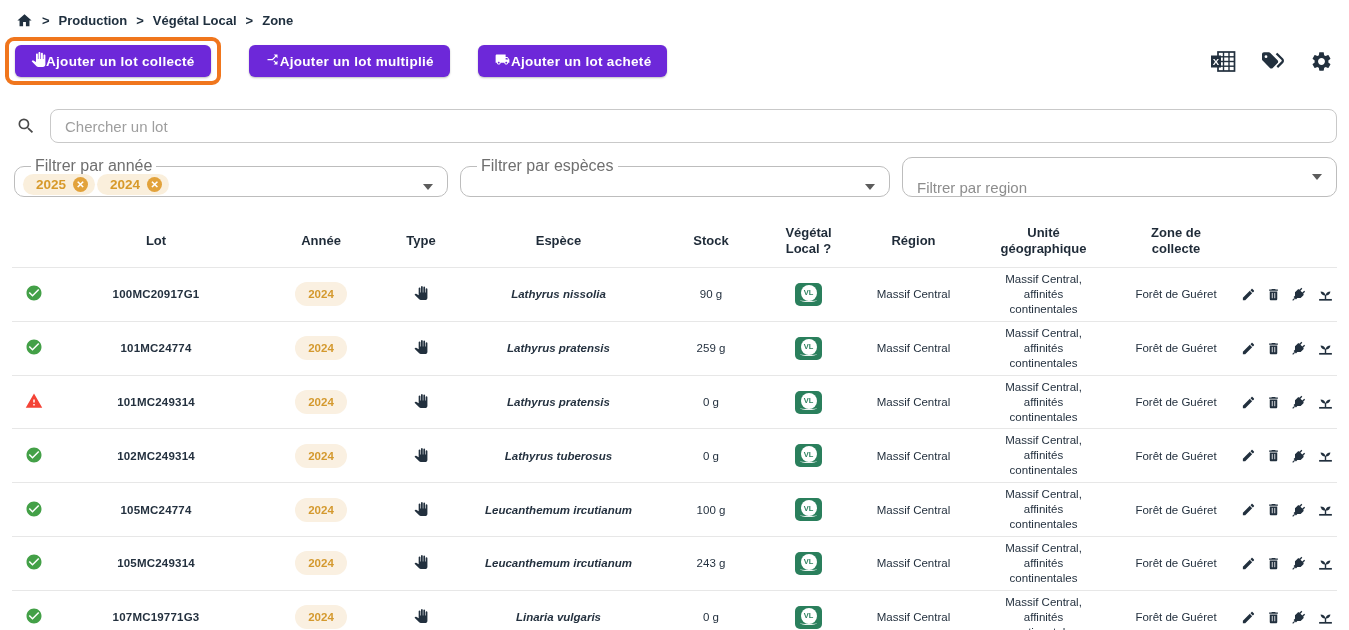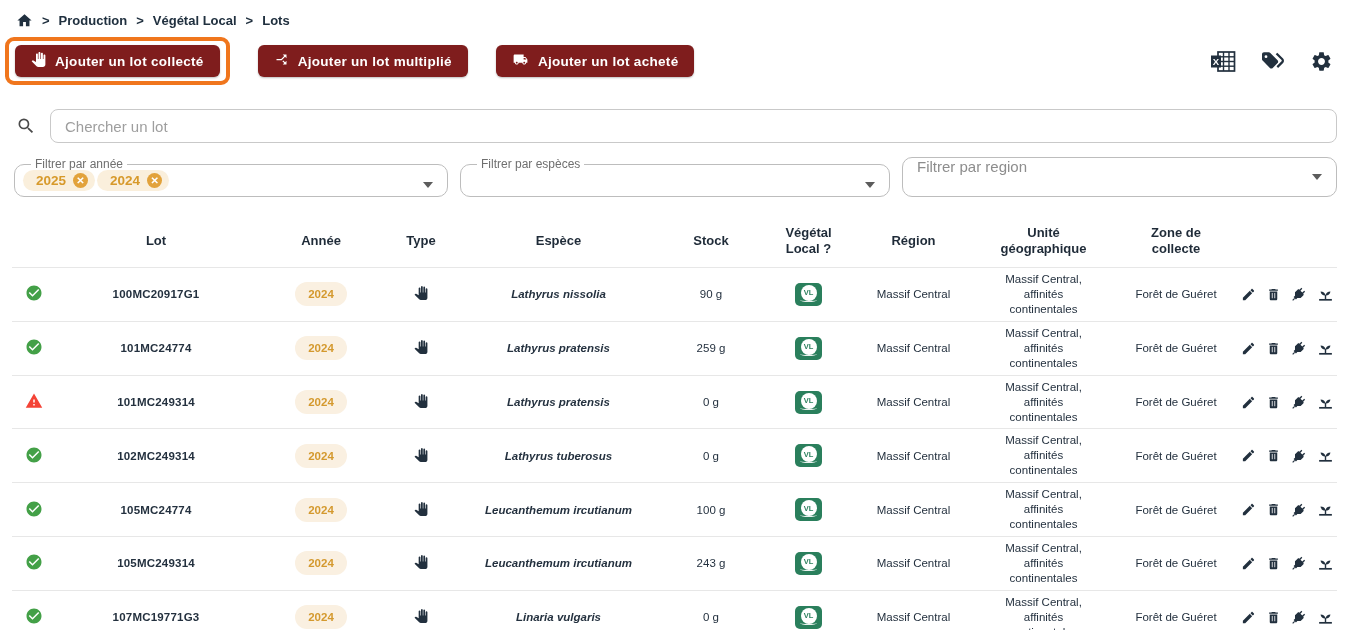--- a/index.html
+++ b/index.html
@@ -8,54 +8,54 @@
 
   
   .breadcrumb { display:flex; align-items:center; gap:9px; padding:12px 0 0 16px;
     font-size:13px; font-weight:700; color:#20303f; }
   .breadcrumb .sep { font-weight:700; color:#20303f; font-size:13px; }
   .home-ic svg { display:block; }
 
   
   .toolbar { display:flex; align-items:center; margin-top:8px; padding-right:16px; }
   .hl-wrap { margin-left:5px; border:4px solid #f0761d; border-radius:9px; padding:4px 6px; }
-  .btn { display:inline-flex; align-items:center; gap:9px; height:32px; padding:0 16px;
-    background:#7f1d1d; color:#fff; border:none; border-radius:6px;
+  .btn { display:inline-flex; align-items:center; height:32px; padding:0 16px;
+    background:#6d28d9; color:#fff; border:none; border-radius:6px;
     font-size:13.5px; font-weight:700; letter-spacing:.3px; cursor:pointer;
     font-family:"Liberation Sans",sans-serif; box-shadow:0 1px 2px rgba(0,0,0,.25); }
   .btn svg { flex:0 0 auto; }
   .btn + .btn, .hl-wrap + .btn { margin-left:28px; }
   .top-icons { margin-left:auto; display:flex; align-items:center; gap:24px; }
   .top-icons .ic { cursor:pointer; display:flex; }
 
   
   .search-row { display:flex; align-items:center; margin-top:16px; padding:8px 12px 0 16px; }
   .search-row .mag { display:flex; margin-right:14px; }
   .search-input { flex:1; height:34px; border:1px solid #c9c9c9; border-radius:8px;
     font-size:15px; padding:0 14px; color:#333; outline:none;
     font-family:"Liberation Sans",sans-serif; }
   .search-input::placeholder { color:#9e9e9e; }
 
   
   .filters { display:flex; gap:12px; margin-top:14px; padding:0 12px 0 14px; }
   fieldset.filter { position:relative; border:1px solid #bdbdbd; border-radius:10px;
     width:434px; height:40px; padding:1px 30px 4px 8px; }
-  fieldset.filter legend { font-size:12px; color:#6f6f6f; padding:0 4px; margin-left:8px; }
+  fieldset.filter legend { font-size:16px; color:#6f6f6f; padding:0 4px; margin-left:8px; }
   .chips { display:flex; gap:2px; align-items:center; margin-top:-2px; }
   .chip { display:inline-flex; align-items:center; gap:7px; background:#faefdc;
     border-radius:14px; padding:3px 7px 3px 13px; cursor:default; }
   .chip .chip-label { color:#d7992a; font-size:13.5px; font-weight:700; }
   .chip .chip-x { width:15px; height:15px; border-radius:50%; background:#e2a23b;
     color:#fff; font-size:10px; font-weight:700; display:flex; align-items:center;
     justify-content:center; cursor:pointer; line-height:1; }
   .dd-arrow { position:absolute; right:14px; top:50%; width:0; height:0; margin-top:-2px;
     border-left:5px solid transparent; border-right:5px solid transparent;
     border-top:6px solid #5c5c5c; }
   .filter-plain { position:relative; border:1px solid #bdbdbd; border-radius:10px;
-    width:435px; height:40px; display:flex; align-items:flex-start; padding:0 30px 0 14px; }
+    width:435px; height:40px; display:flex; align-items:flex-end; padding:0 30px 0 14px; }
   .filter-plain .ph { color:#8d8d8d; font-size:15px; }
   .filter-plain .dd-arrow { margin-top:-3px; }
 
   
   .tbl { margin-top:18px; padding:0 12px; }
   .tgrid { display:grid;
     grid-template-columns:44px 200px 130px 70px 205px 100px 95px 115px 145px 120px 101px;
     align-items:center; }
   .thead { min-height:52px; font-weight:700; font-size:13px; color:#1f2b38; }
   .thead > div { text-align:center; line-height:1.25; padding:4px 6px; }
@@ -85,21 +85,21 @@
   <span class="home-ic">
     <svg width="17" height="17" viewBox="0 0 24 24">
         <path fill="#20303f" d="M10 20v-6h4v6h5v-8h3L12 3 2 12h3v8z"></path>
       </svg>
   </span>
   <span class="sep">&gt;</span>
   <span>Production</span>
   <span class="sep">&gt;</span>
   <span>Végétal Local</span>
   <span class="sep">&gt;</span>
-  <span>Lots</span>
+  <span>Zone</span>
 </div>
 
 <div class="toolbar">
   <span class="hl-wrap">
     <button class="btn">
       <span>
         <svg width="15" height="15" viewBox="0 0 24 24">
             <path fill="#fff" d="M23 5.5V20c0 2.2-1.8 4-4 4h-7.3c-1.08 0-2.1-.43-2.85-1.19L1 14.83s1.26-1.23 1.3-1.25c.22-.19.49-.29.79-.29.22 0 .42.06.6.16.04.01 4.31 2.46 4.31 2.46V4c0-.83.67-1.5 1.5-1.5S11 3.17 11 4v7h1V1.5c0-.83.67-1.5 1.5-1.5S15 .67 15 1.5V11h1V2.5c0-.83.67-1.5 1.5-1.5s1.5.67 1.5 1.5V11h1V5.5c0-.83.67-1.5 1.5-1.5s1.5.67 1.5 1.5z"></path>
           </svg>
       </span>

